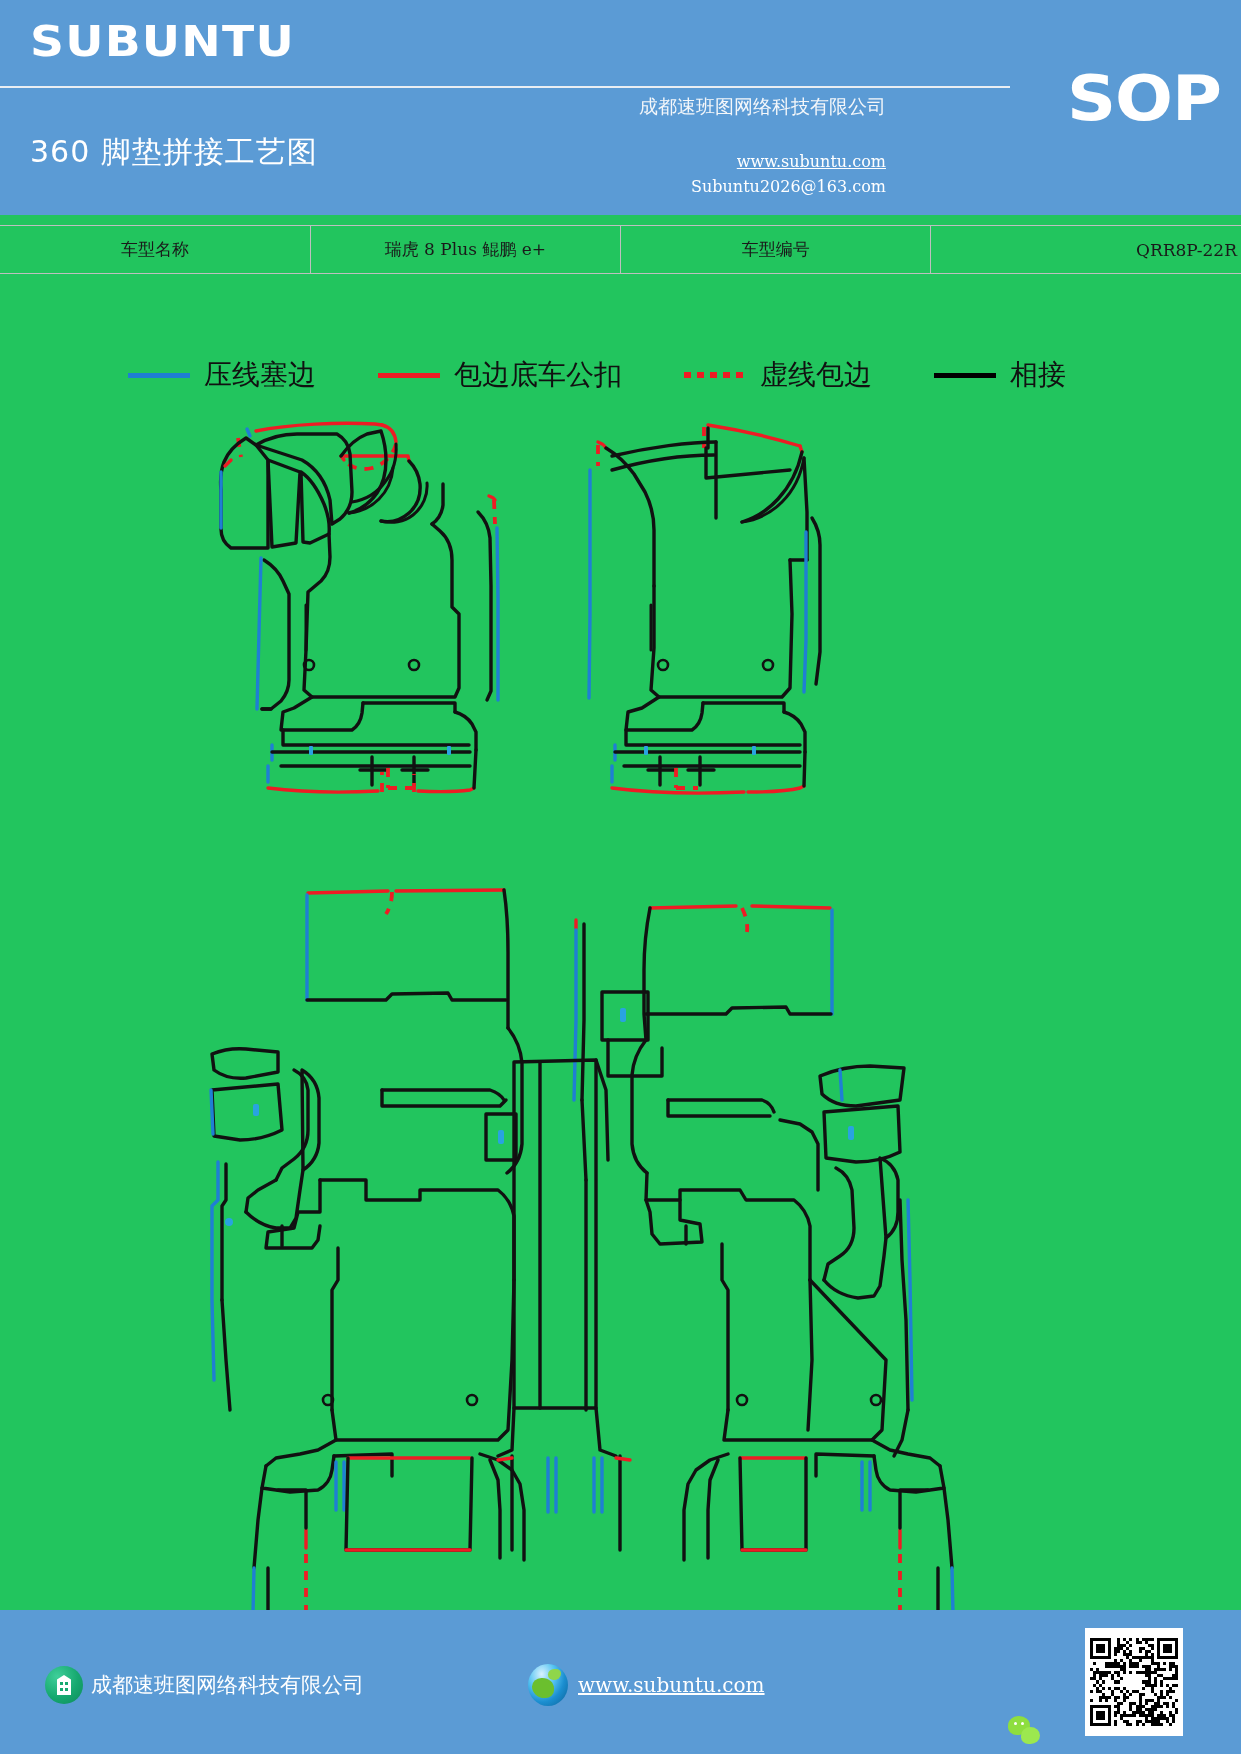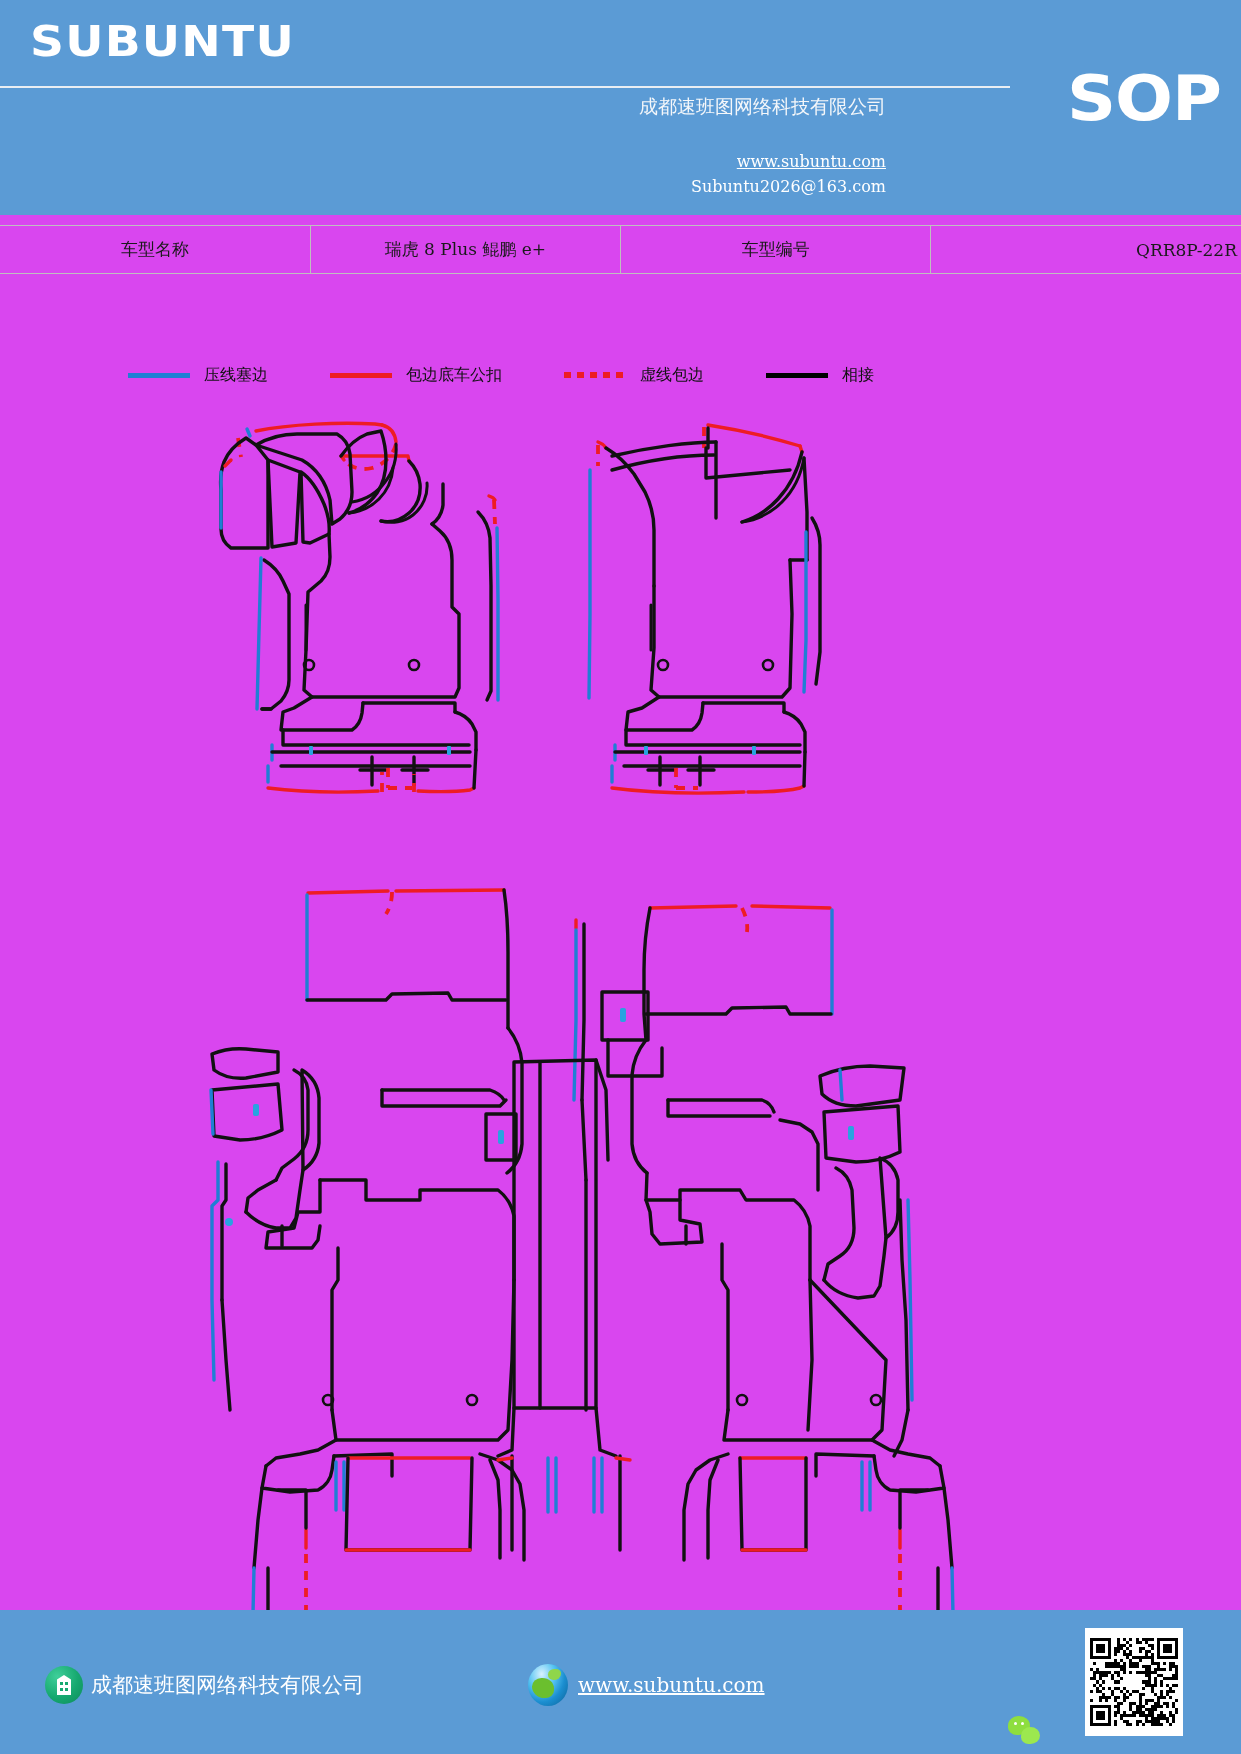--- a/index.html
+++ b/index.html
@@ -7,21 +7,21 @@
     width: 1241px;
     height: 1754px;
     background: #ffffff;
     font-family: "Liberation Sans", "DejaVu Sans", sans-serif;
     overflow: hidden;
   }
   .page {
     position: relative;
     width: 1241px;
     height: 1754px;
-    background: #d946ef;
+    background: #22c55e;
   }
 
   
   .header {
     position: absolute;
     left: 0; top: 0;
     width: 1241px;
     height: 215px;
     background: #5B9BD5;
   }
@@ -141,21 +141,21 @@
   .sw-blue  { background: #1f7fd4; }
   .sw-red   { background: #ee1c24; }
   .sw-black { background: #000000; }
   .sw-dash  {
     height: 6px;
     background: repeating-linear-gradient(to right,
       #ee1c24 0px, #ee1c24 7px, transparent 7px, transparent 13px);
   }
   .legend-label {
     font-family: "DejaVu Serif", serif;
-    font-size: 16px;
+    font-size: 28px;
     color: #111111;
     white-space: nowrap;
   }
 
   
   .drawing {
     position: absolute;
     left: 0; top: 400px;
     width: 1241px;
     height: 1210px;
@@ -271,20 +271,21 @@
   }
 </style>
 </head>
 <body>
 
 <div class="page">
 
   <div class="header">
     <div class="brand-logo">SUBUNTU</div>
     <div class="hdr-rule"></div>
+    <div class="doc-title">360 脚垫拼接工艺图</div>
     <div class="sop-label">SOP</div>
     <div class="company-name-hdr">成都速班图网络科技有限公司</div>
     <div class="hdr-url">www.subuntu.com</div>
     <div class="hdr-mail">Subuntu2026@163.com</div>
   </div>
 
   <table class="info-table">
     <tbody>
       <tr>
         <td class="lbl">车型名称</td>

